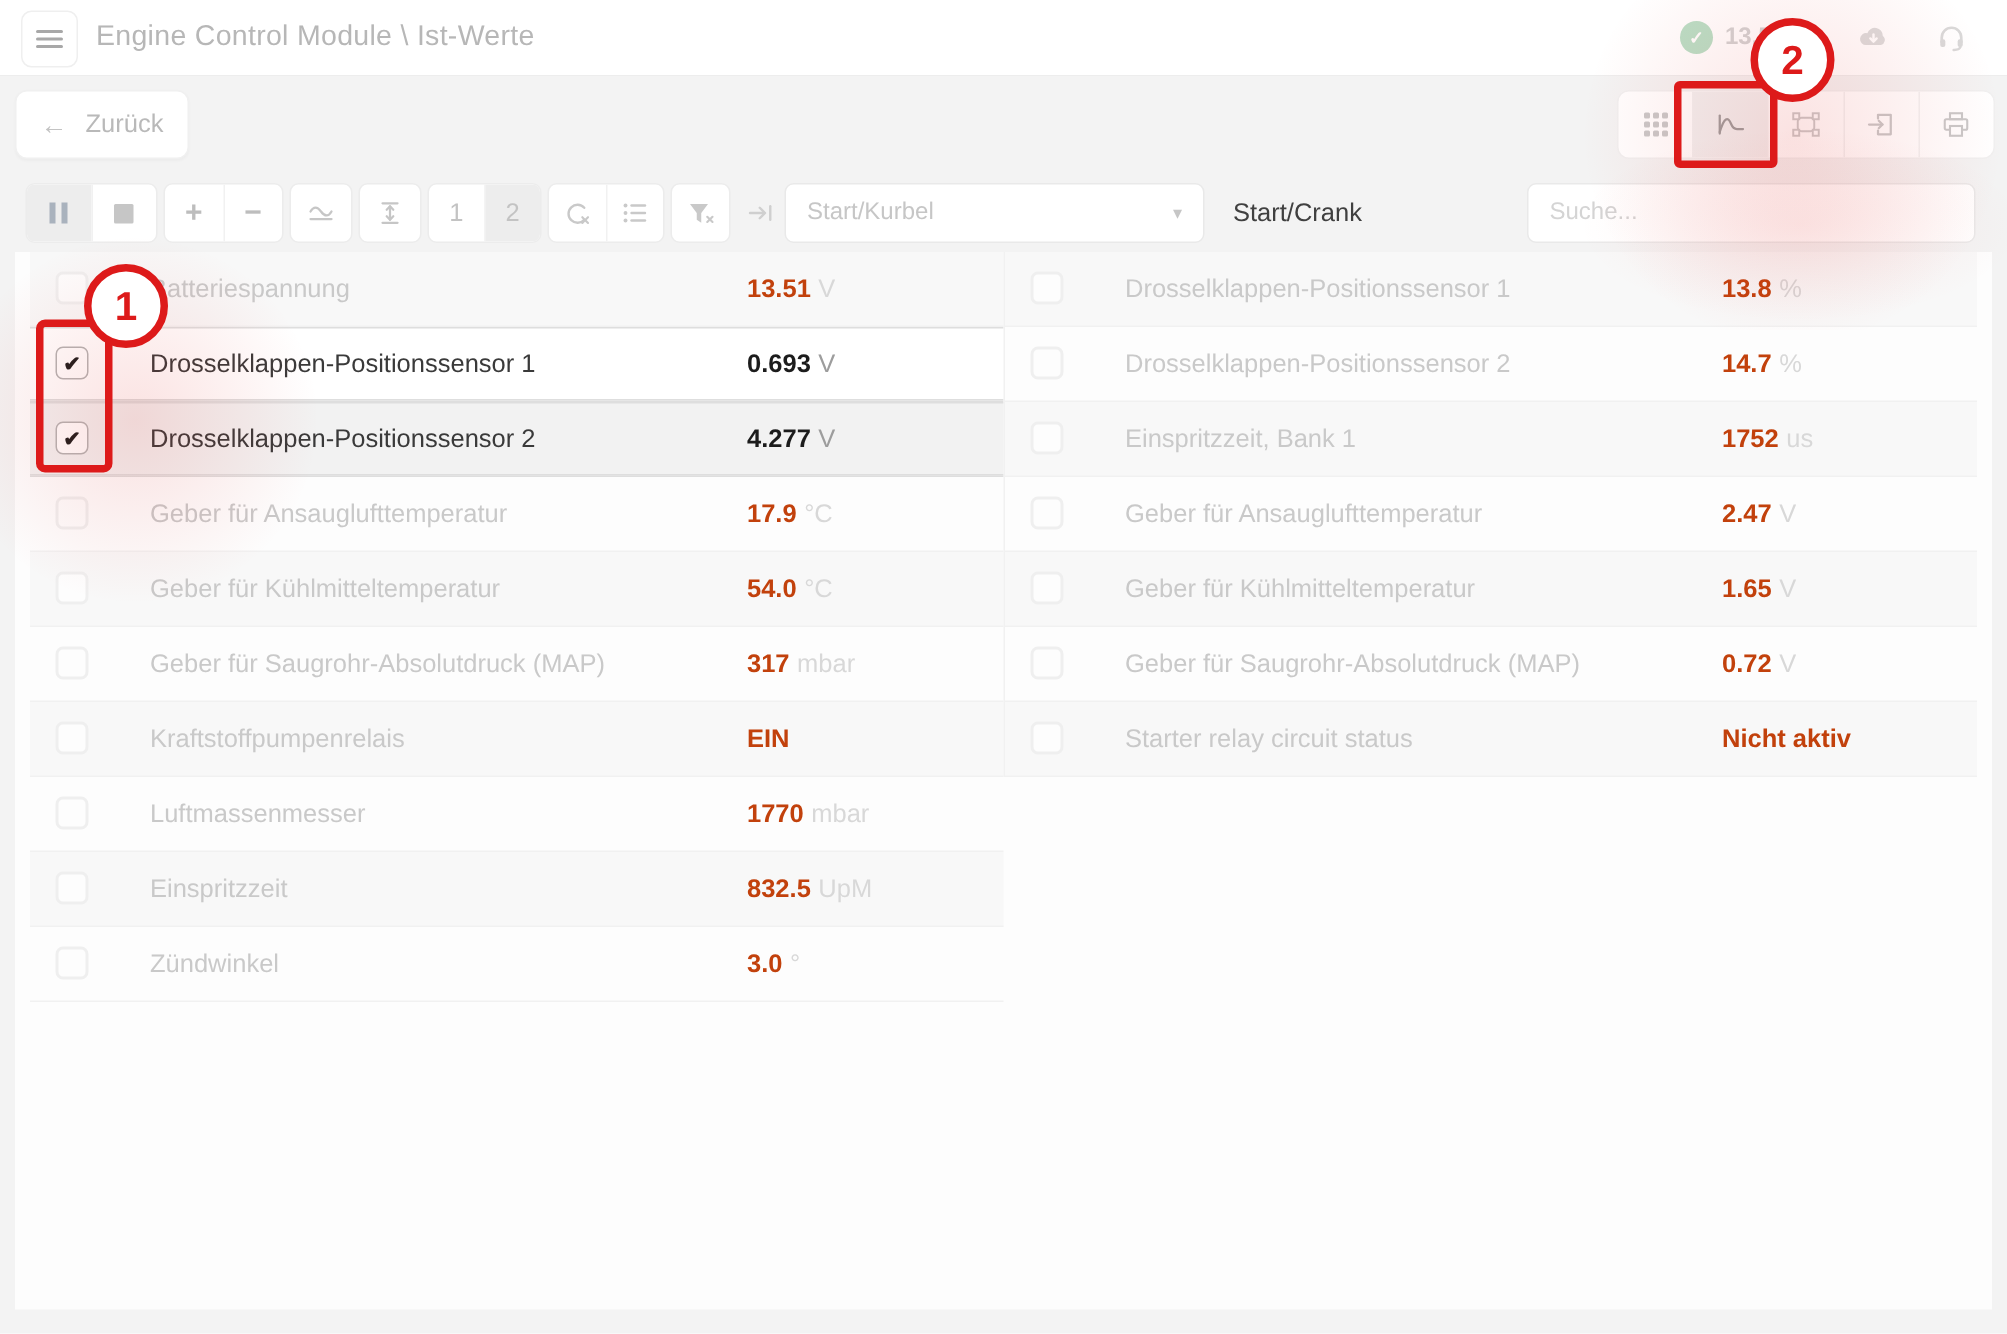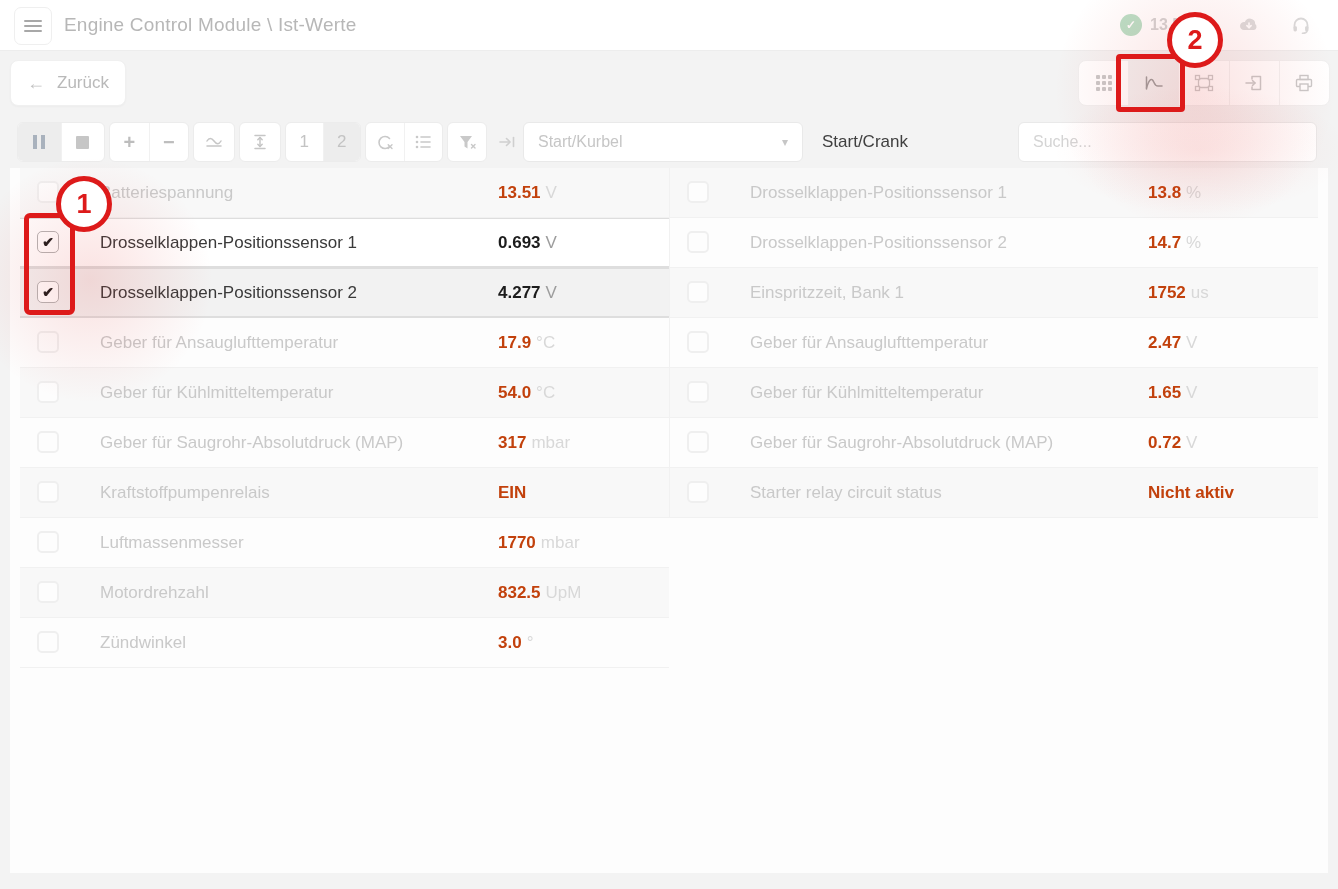--- a/index.html
+++ b/index.html
@@ -327,21 +327,21 @@
     <span class="lbl">Kraftstoffpumpenrelais</span>
     <span class="val"><b>EIN</b></span>
   </div>
       <div class="row">
     <span class="cb"></span>
     <span class="lbl">Luftmassenmesser</span>
     <span class="val"><b>1770</b><i>mbar</i></span>
   </div>
       <div class="row alt">
     <span class="cb"></span>
-    <span class="lbl">Motordrehzahl</span>
+    <span class="lbl">Einspritzzeit</span>
     <span class="val"><b>832.5</b><i>UpM</i></span>
   </div>
       <div class="row">
     <span class="cb"></span>
     <span class="lbl">Zündwinkel</span>
     <span class="val"><b>3.0</b><i>°</i></span>
   </div>
     </div>
   <div class="col col-right" id="col-right">
       <div class="row alt">

